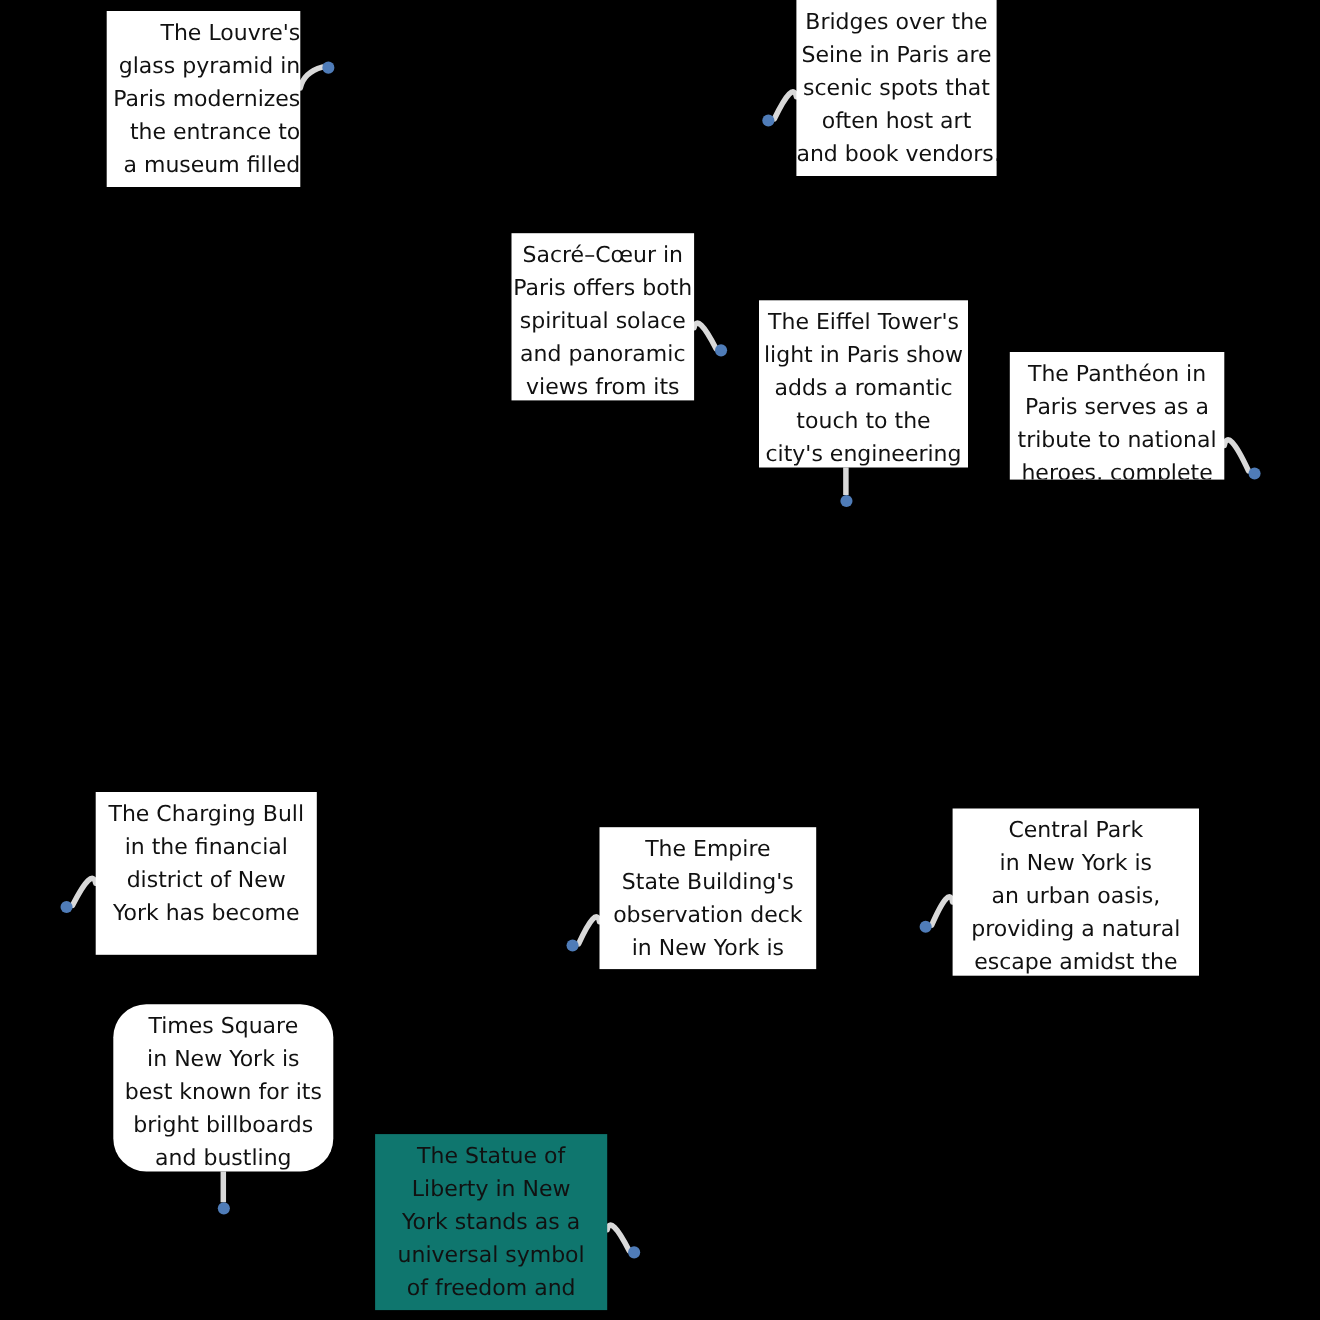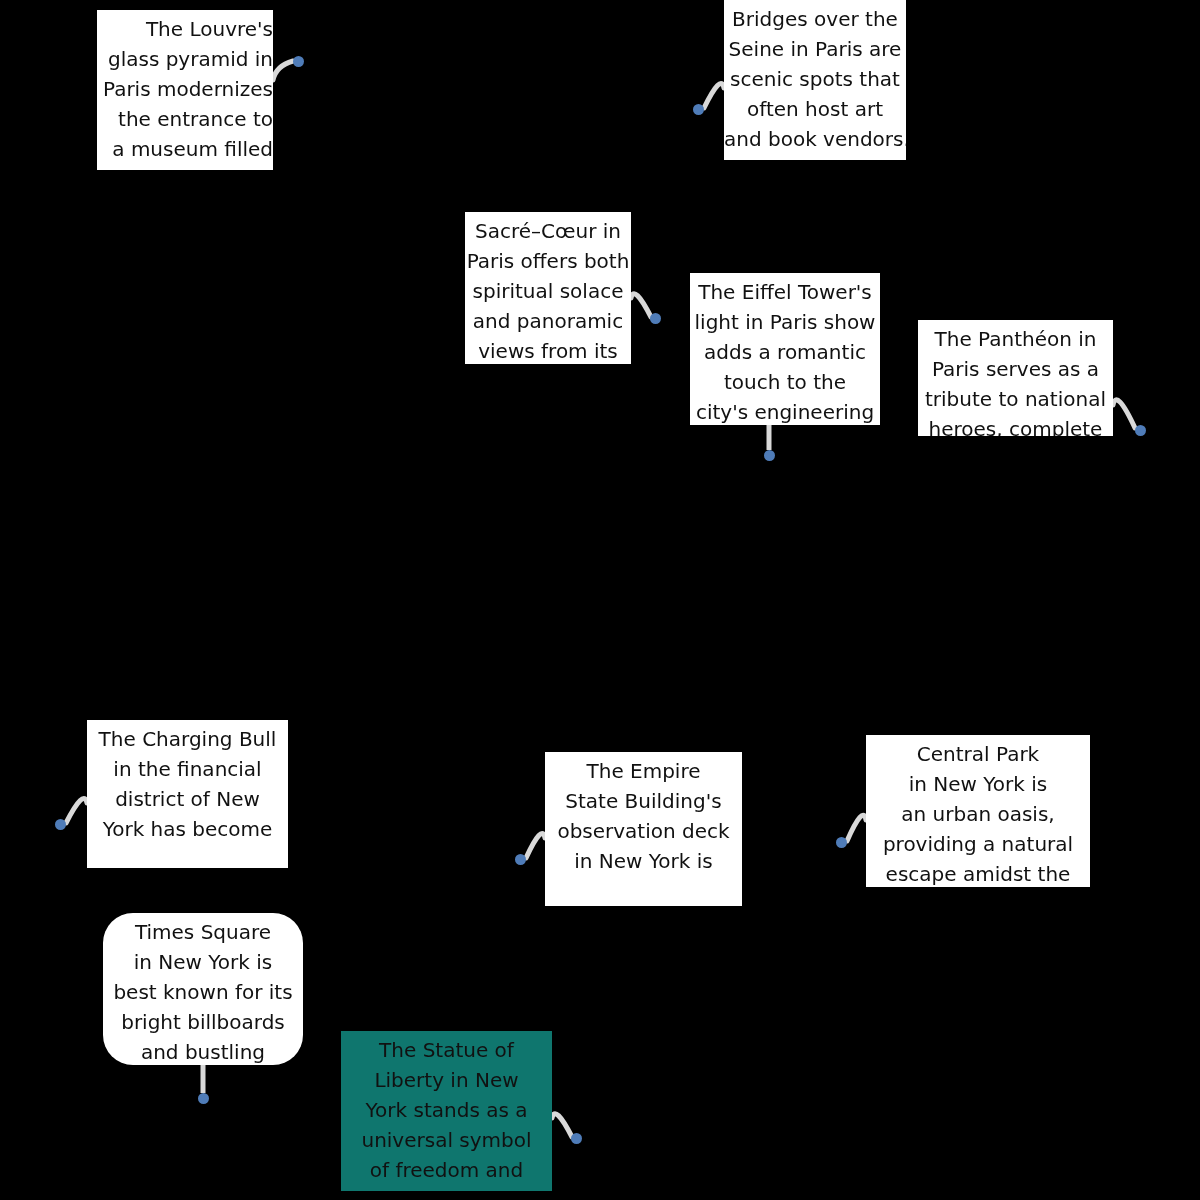--- a/index.html
+++ b/index.html
@@ -88,21 +88,21 @@
         <path d="M 35 14 Q 31.85 -1 14 34" fill="none" stroke="#d9d9d9" stroke-width="5" stroke-linecap="round"></path>
       </svg>
     </div>
     <div class="annotation" style="left: 87px; top: 720px; width: 201px; height: 148px; background: rgb(255, 255, 255); color: rgb(17, 17, 17);"><span class="line">The Charging Bull</span><span class="line">in the financial</span><span class="line">district of New</span><span class="line">York has become</span></div>
     <div class="anchor-dot" style="left: 55px; top: 819px; background: rgb(79, 124, 184);"></div>
     <div class="leader" style="left: 512px; top: 824px; width: 47px; height: 48px;">
       <svg width="47" height="48">
         <path d="M 33 14 Q 30.15 -1 14 34" fill="none" stroke="#d9d9d9" stroke-width="5" stroke-linecap="round"></path>
       </svg>
     </div>
-    <div class="annotation" style="left: 545px; top: 752px; width: 197px; height: 154px; background: rgb(255, 255, 255); color: rgb(17, 17, 17);"><span class="line">The Empire</span><span class="line">State Building's</span><span class="line">observation deck</span><span class="line">in New York is</span></div>
+    <div class="annotation" style="left: 545px; top: 752px; width: 197px; height: 129px; background: rgb(255, 255, 255); color: rgb(17, 17, 17);"><span class="line">The Empire</span><span class="line">State Building's</span><span class="line">observation deck</span><span class="line">in New York is</span></div>
     <div class="anchor-dot" style="left: 515px; top: 854px; background: rgb(79, 124, 184);"></div>
     <div class="leader" style="left: 833px; top: 806px; width: 47px; height: 49px;">
       <svg width="47" height="49">
         <path d="M 33 14 Q 30.15 -1.75 14 35" fill="none" stroke="#d9d9d9" stroke-width="5" stroke-linecap="round"></path>
       </svg>
     </div>
     <div class="annotation" style="left: 866px; top: 735px; width: 224px; height: 152px; background: rgb(255, 255, 255); color: rgb(17, 17, 17);"><span class="line">Central Park</span><span class="line">in New York is</span><span class="line">an urban oasis,</span><span class="line">providing a natural</span><span class="line">escape amidst the</span></div>
     <div class="anchor-dot" style="left: 836px; top: 837px; background: rgb(79, 124, 184);"></div>
     <div class="leader" style="left: 197px; top: 1063px; width: 12px; height: 32px;">
       <svg width="12" height="32">

